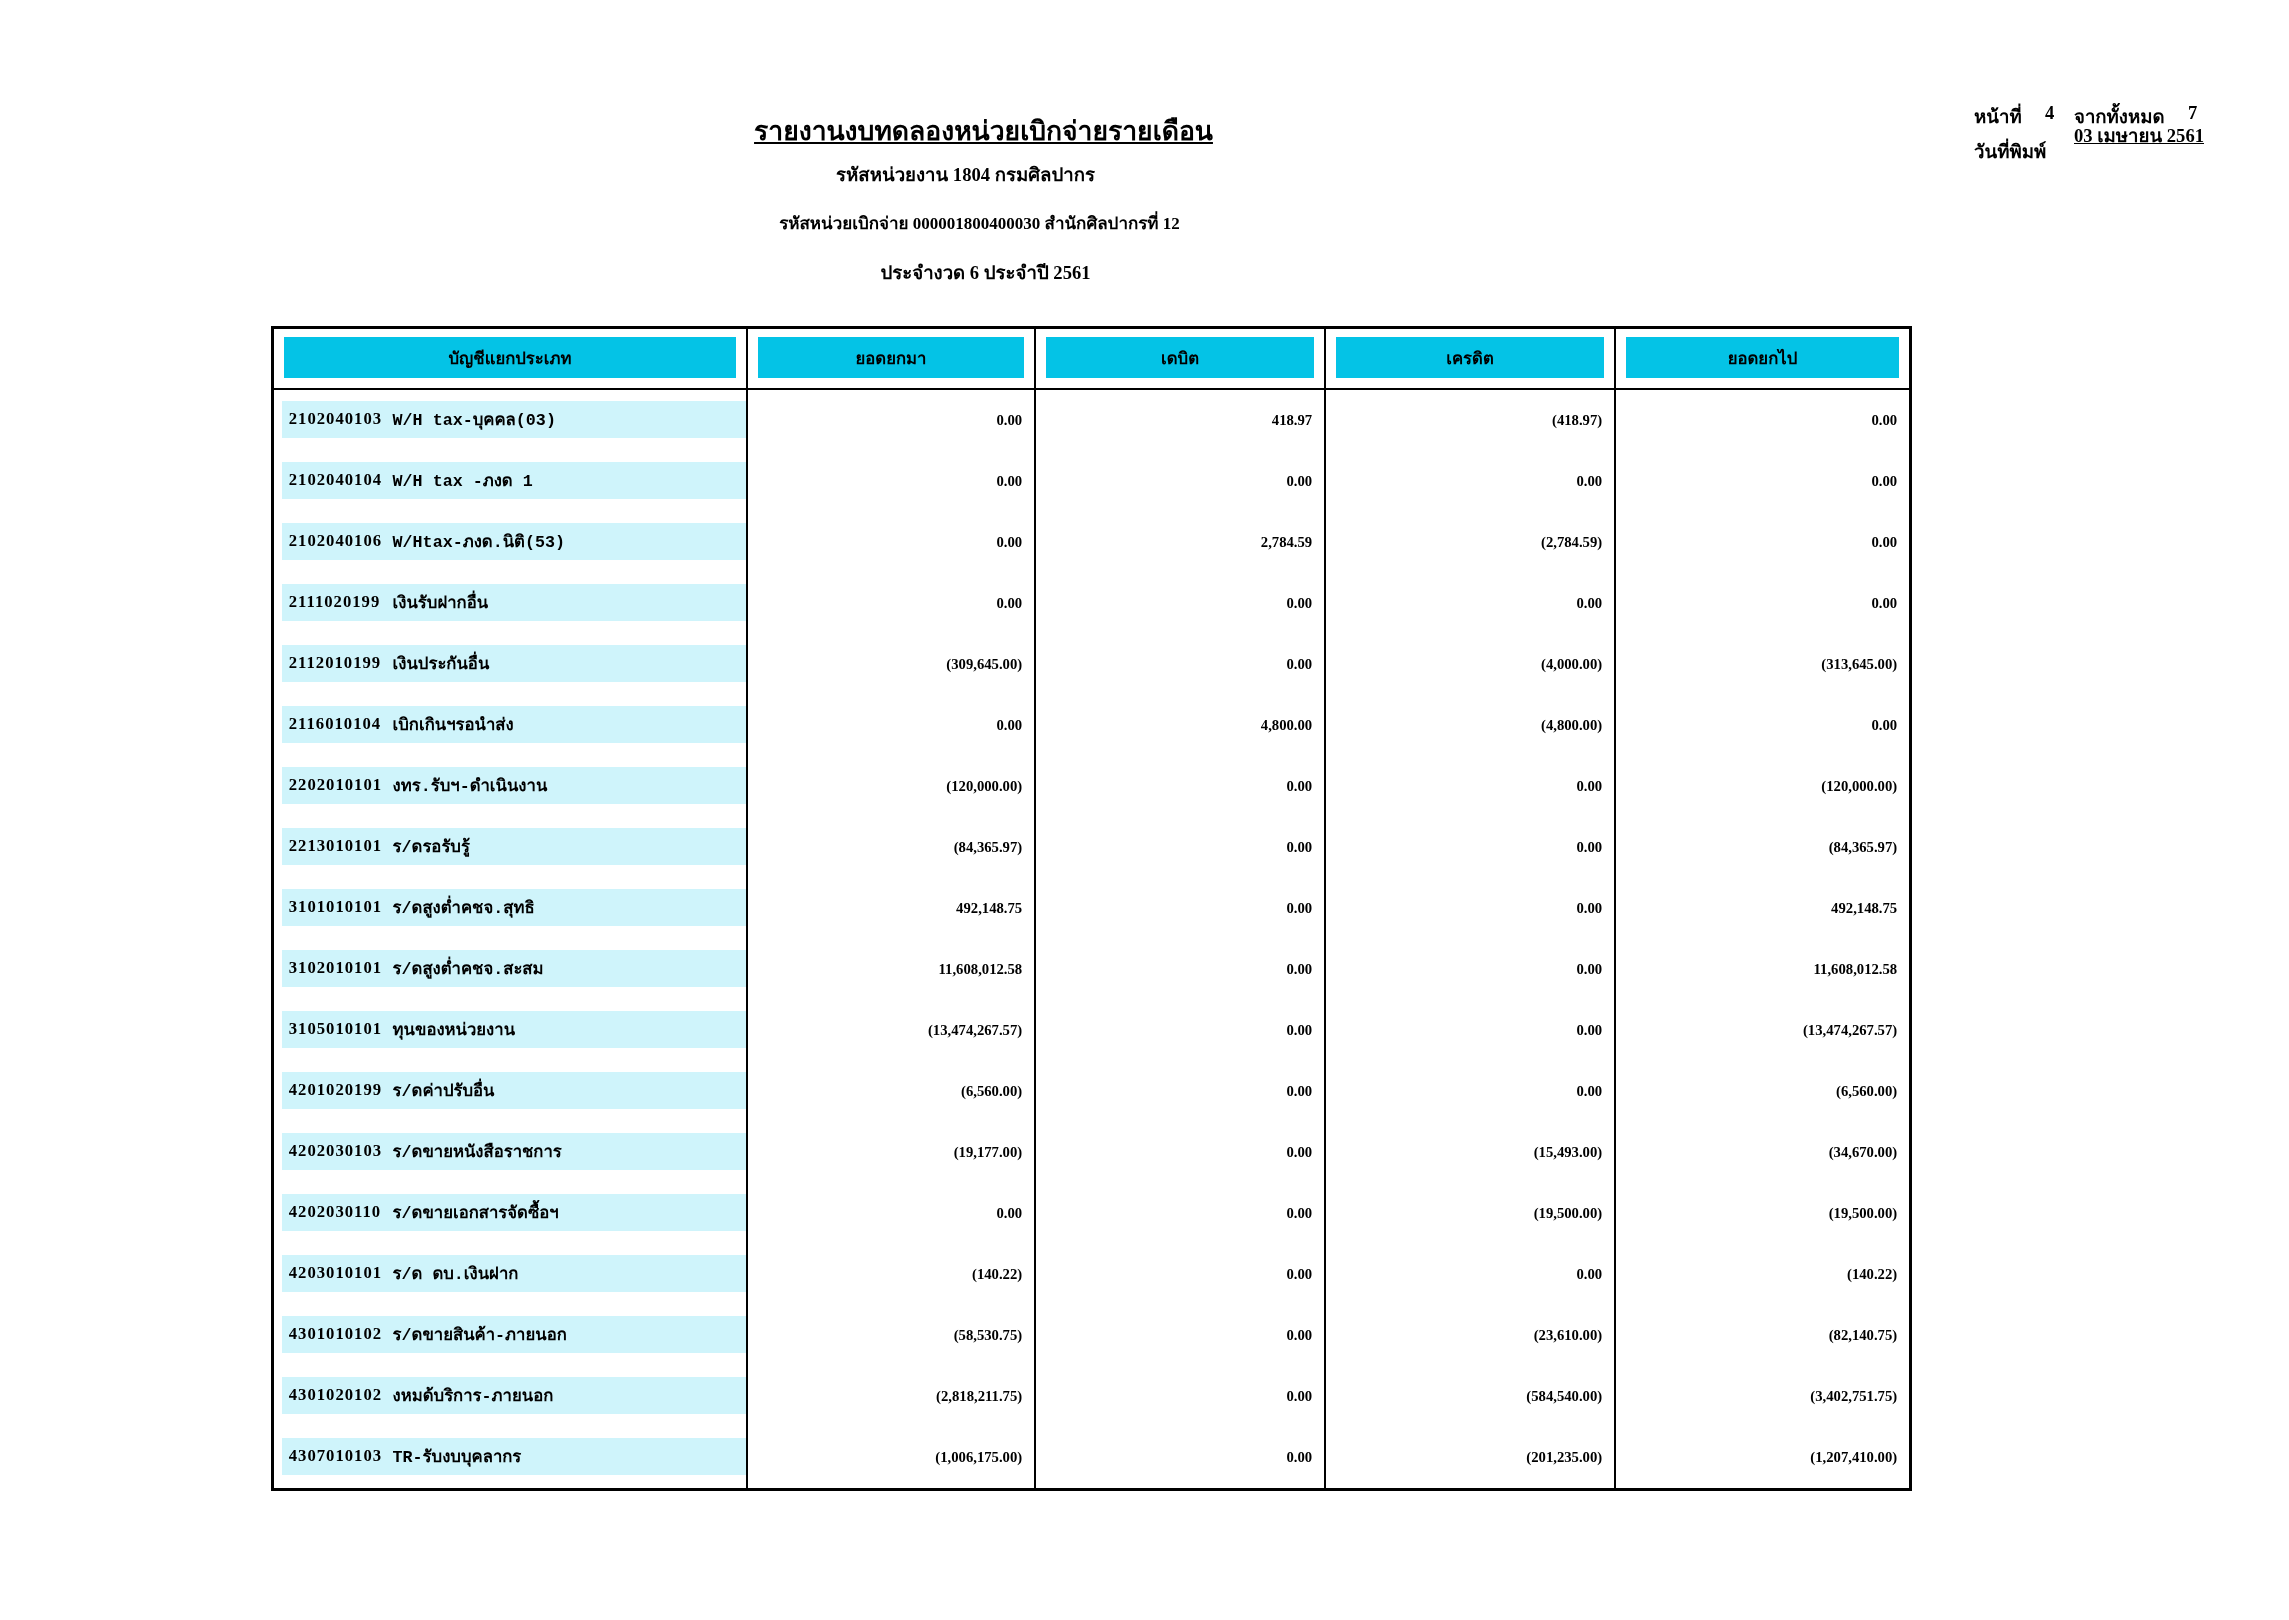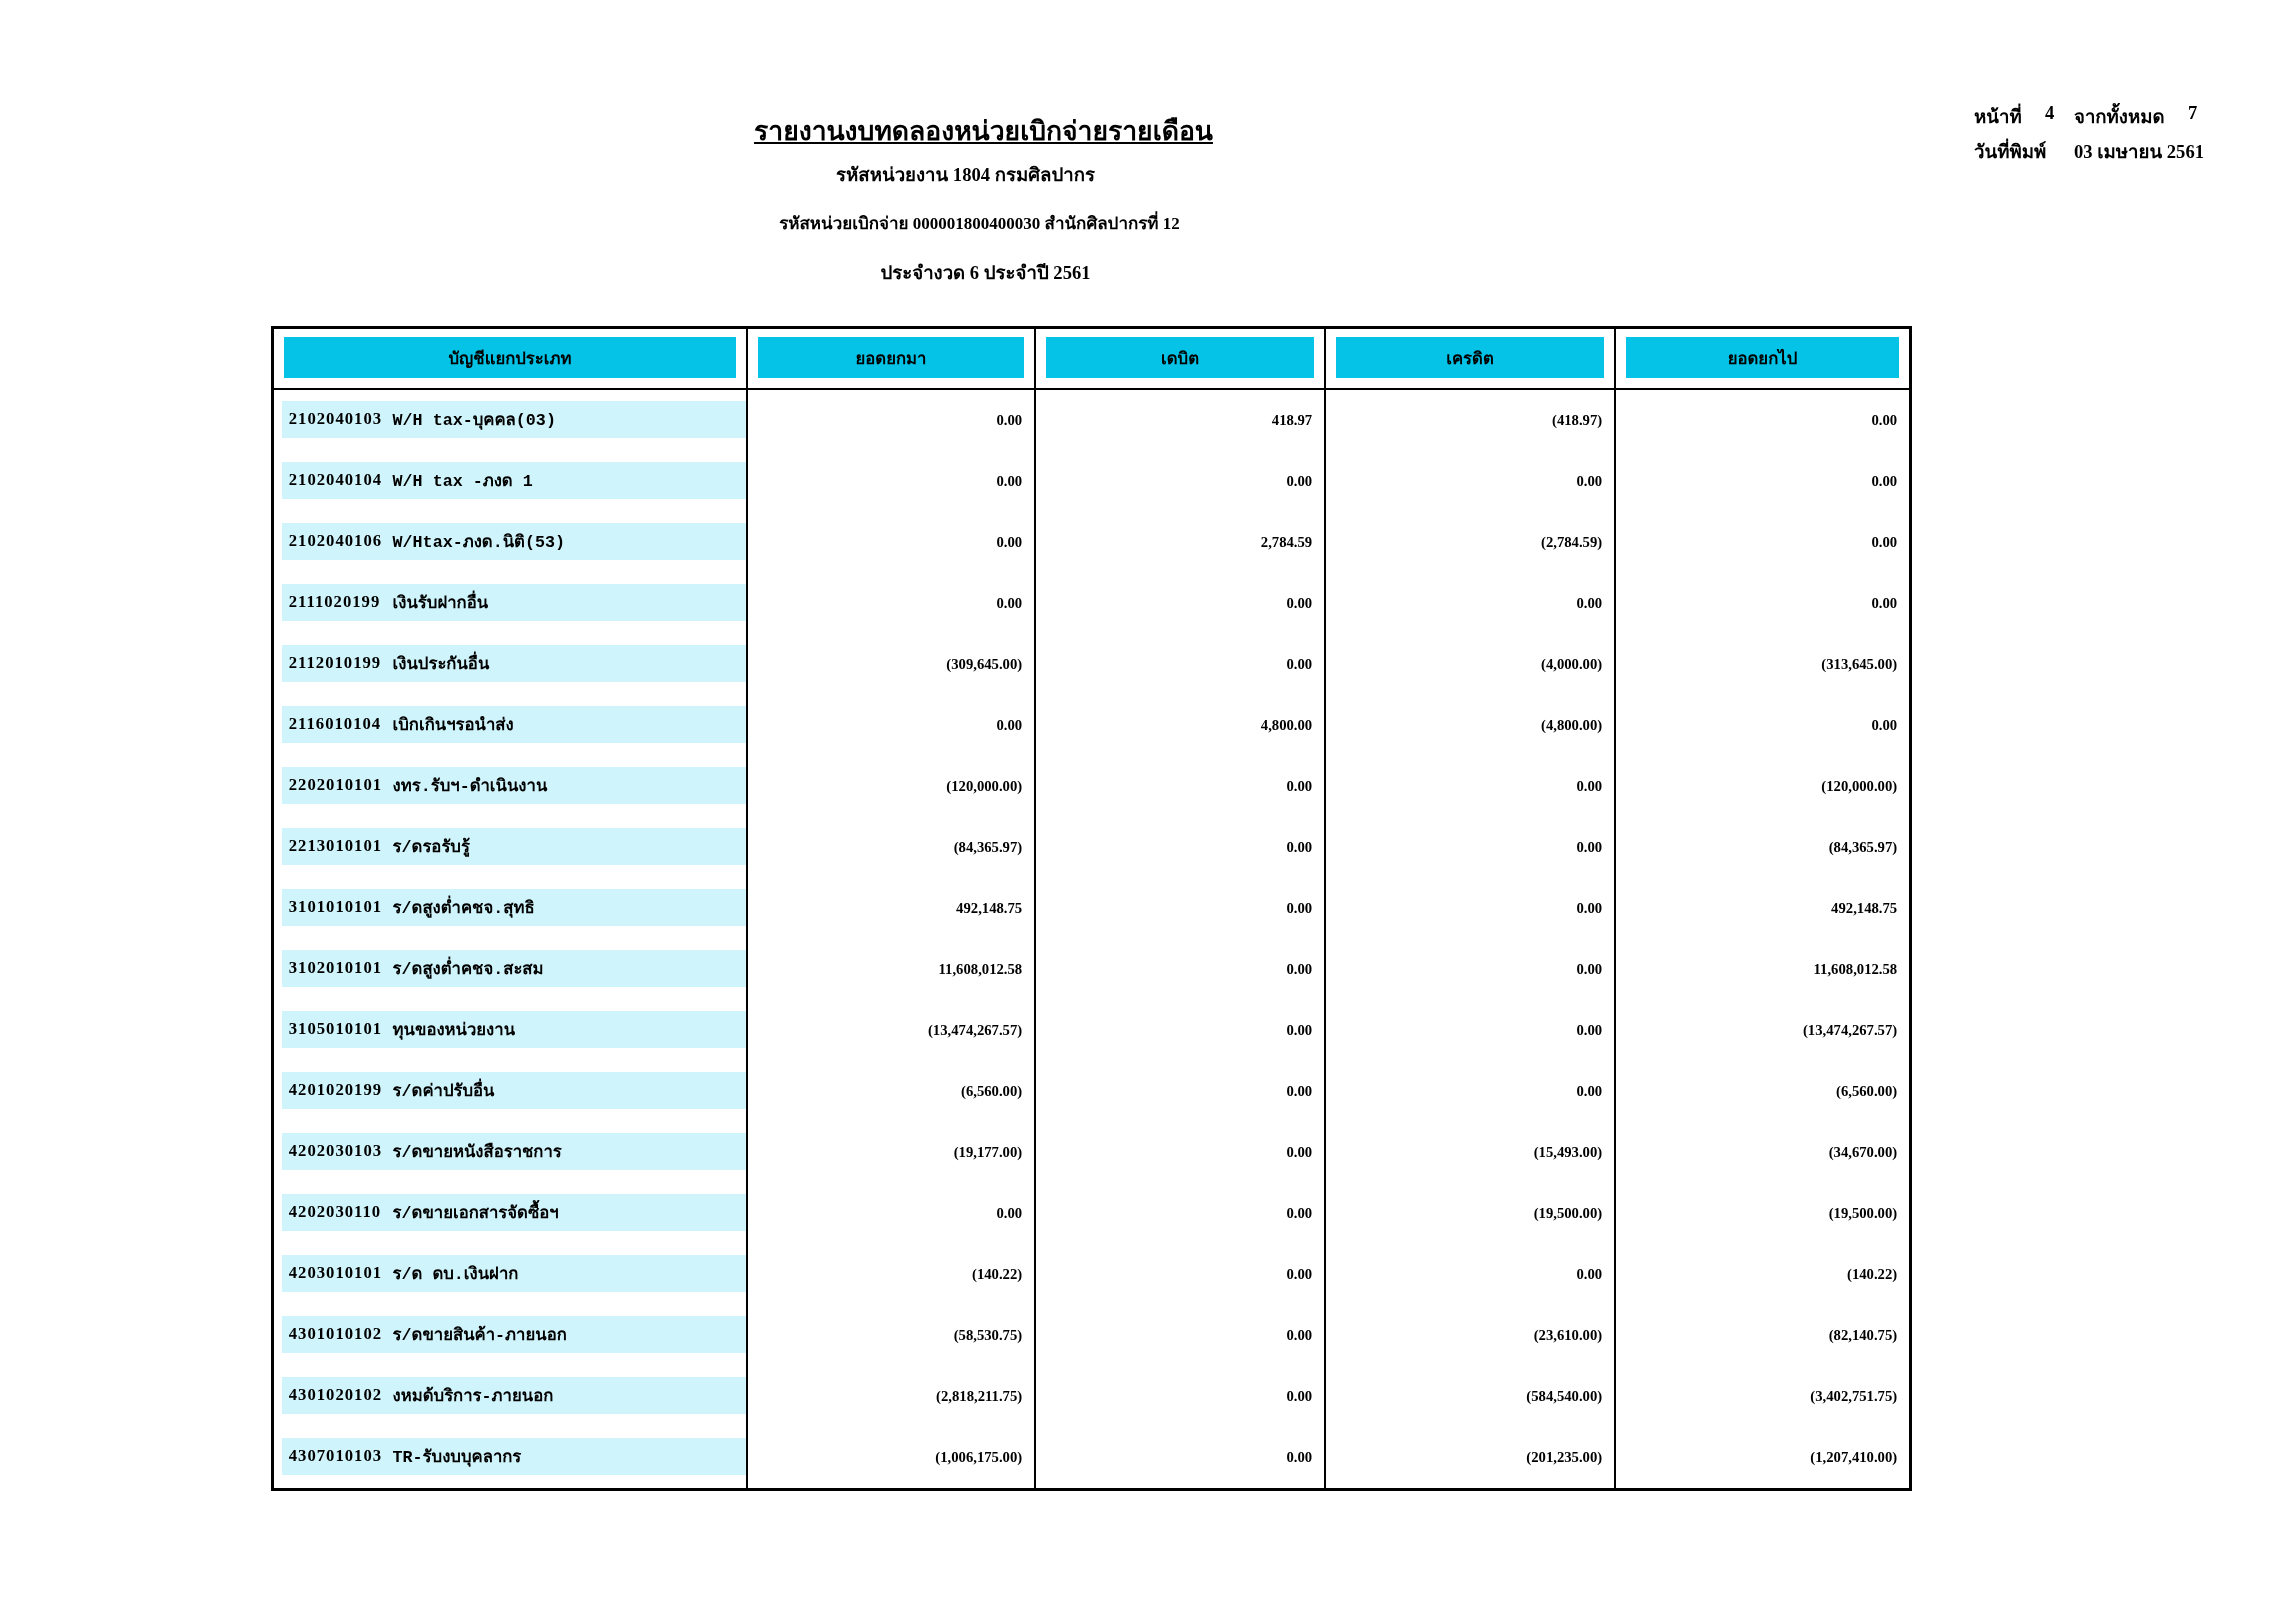--- a/index.html
+++ b/index.html
@@ -22,21 +22,21 @@
   .line-sub2    {position:absolute;left:0;width:100%;top:209px;font-size:17px;padding-left:28px;}
   .line-sub3    {position:absolute;left:0;width:100%;top:258px;font-size:18.6px;margin-left:20px;}
   
   .page-info{position:absolute;left:1974px;top:102px;width:255px;height:78px;font-size:18.6px;}
   .page-info span{position:absolute;white-space:nowrap;}
   .pi-page-label {left:0;    top:0;text-align:center;}
   .pi-page-num   {left:71px; top:0;}
   .pi-of-label   {left:100px;top:0;}
   .pi-total      {left:214px;top:0;}
   .pi-date-label {left:0;    top:35px;}
-  .pi-date       {left:100px;top:35px;}
+  .pi-date       {left:100px;top:19px;text-decoration:underline;}
   
   .tb{
     position:absolute;left:271px;top:326px;width:1641px;
     border:3.9px solid var(--line_color);background:#fff;
   }
   .thead{display:grid;grid-template-columns:474px 288px 290px 290px 1fr;
          height:61px;border-bottom:2.9px solid var(--line_color);}
   .th{border-right:2.9px solid var(--line_color);display:flex;padding:7.8px 9.8px 9.8px 9.8px;}
   .th.last{border-right:none;}
   .th-band{flex:1;background:var(--header_bg);display:flex;align-items:center;justify-content:center;

